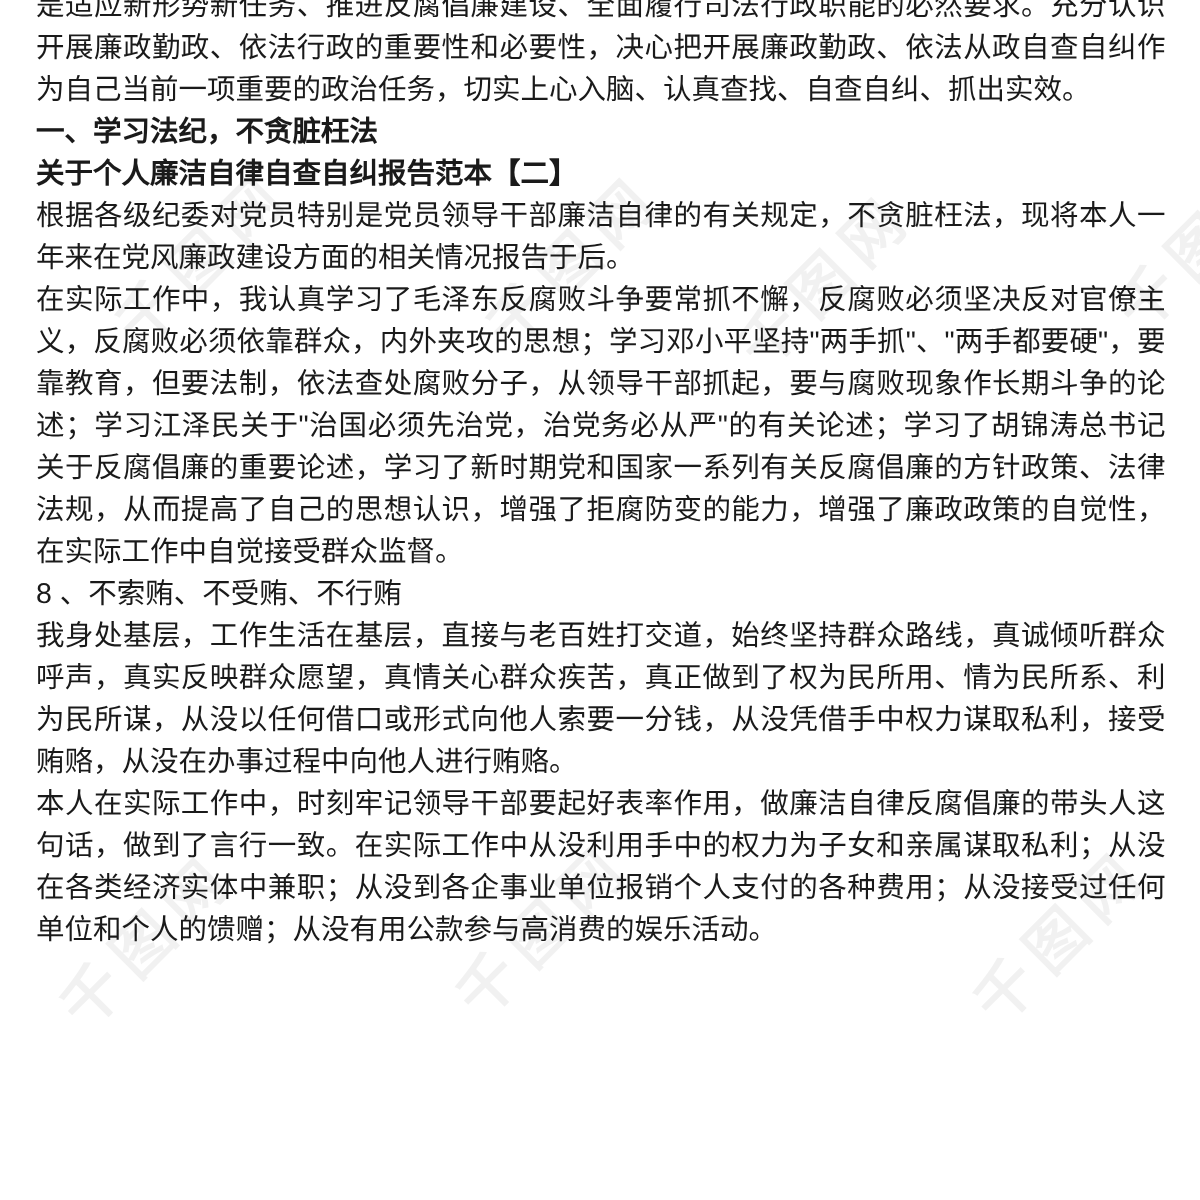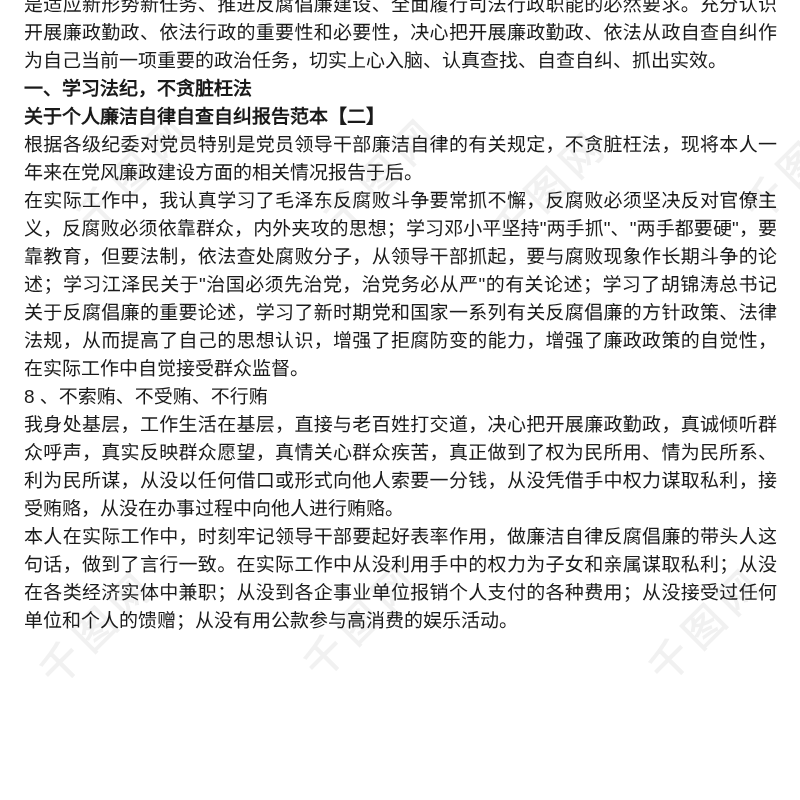--- a/index.html
+++ b/index.html
@@ -65,17 +65,17 @@
     <span class="wm" style="left:705px; top:622px;">千图网</span>
   </div>
 
   <div class="content">
     <p class="blk">是适应新形势新任务、推进反腐倡廉建设、全面履行司法行政职能的必然要求。充分认识开展廉政勤政、依法行政的重要性和必要性，决心把开展廉政勤政、依法从政自查自纠作为自己当前一项重要的政治任务，切实上心入脑、认真查找、自查自纠、抓出实效。</p>
     <p class="blk bold">一、学习法纪，不贪脏枉法</p>
     <p class="blk bold">关于个人廉洁自律自查自纠报告范本【二】</p>
     <p class="blk">根据各级纪委对党员特别是党员领导干部廉洁自律的有关规定，不贪脏枉法，现将本人一年来在党风廉政建设方面的相关情况报告于后。</p>
     <p class="blk">在实际工作中，我认真学习了毛泽东反腐败斗争要常抓不懈，反腐败必须坚决反对官僚主义，反腐败必须依靠群众，内外夹攻的思想；学习邓小平坚持"两手抓"、"两手都要硬"，要靠教育，但要法制，依法查处腐败分子，从领导干部抓起，要与腐败现象作长期斗争的论述；学习江泽民关于"治国必须先治党，治党务必从严"的有关论述；学习了胡锦涛总书记关于反腐倡廉的重要论述，学习了新时期党和国家一系列有关反腐倡廉的方针政策、法律法规，从而提高了自己的思想认识，增强了拒腐防变的能力，增强了廉政政策的自觉性，在实际工作中自觉接受群众监督。</p>
     <p class="blk">8 、不索贿、不受贿、不行贿</p>
-    <p class="blk">我身处基层，工作生活在基层，直接与老百姓打交道，决心把开展廉政勤政，真诚倾听群众呼声，真实反映群众愿望，真情关心群众疾苦，真正做到了权为民所用、情为民所系、利为民所谋，从没以任何借口或形式向他人索要一分钱，从没凭借手中权力谋取私利，接受贿赂，从没在办事过程中向他人进行贿赂。</p>
+    <p class="blk">我身处基层，工作生活在基层，直接与老百姓打交道，始终坚持群众路线，真诚倾听群众呼声，真实反映群众愿望，真情关心群众疾苦，真正做到了权为民所用、情为民所系、利为民所谋，从没以任何借口或形式向他人索要一分钱，从没凭借手中权力谋取私利，接受贿赂，从没在办事过程中向他人进行贿赂。</p>
     <p class="blk">本人在实际工作中，时刻牢记领导干部要起好表率作用，做廉洁自律反腐倡廉的带头人这句话，做到了言行一致。在实际工作中从没利用手中的权力为子女和亲属谋取私利；从没在各类经济实体中兼职；从没到各企事业单位报销个人支付的各种费用；从没接受过任何单位和个人的馈赠；从没有用公款参与高消费的娱乐活动。</p>
   </div>
 
 </div>
 
 </body></html>

